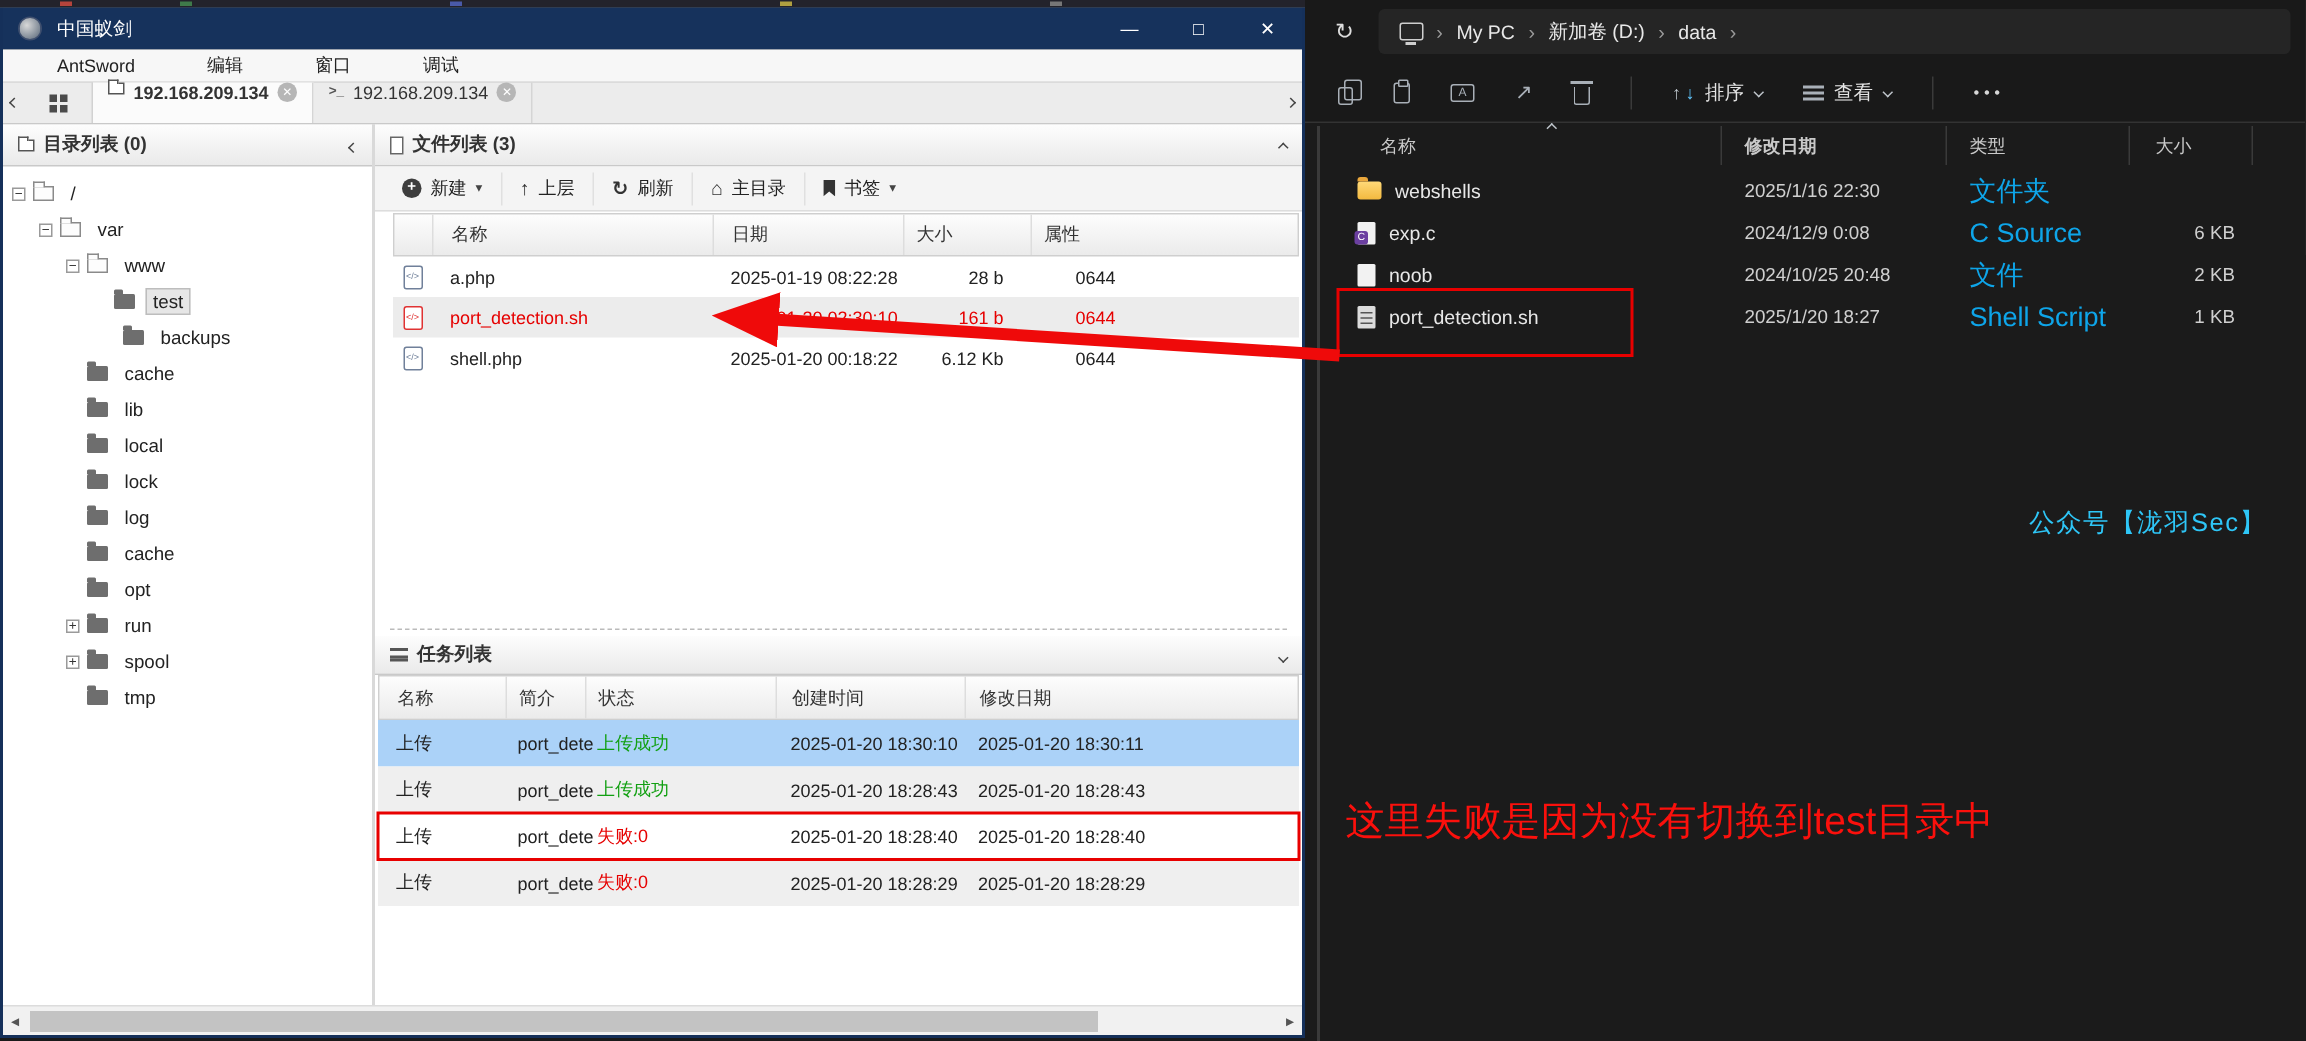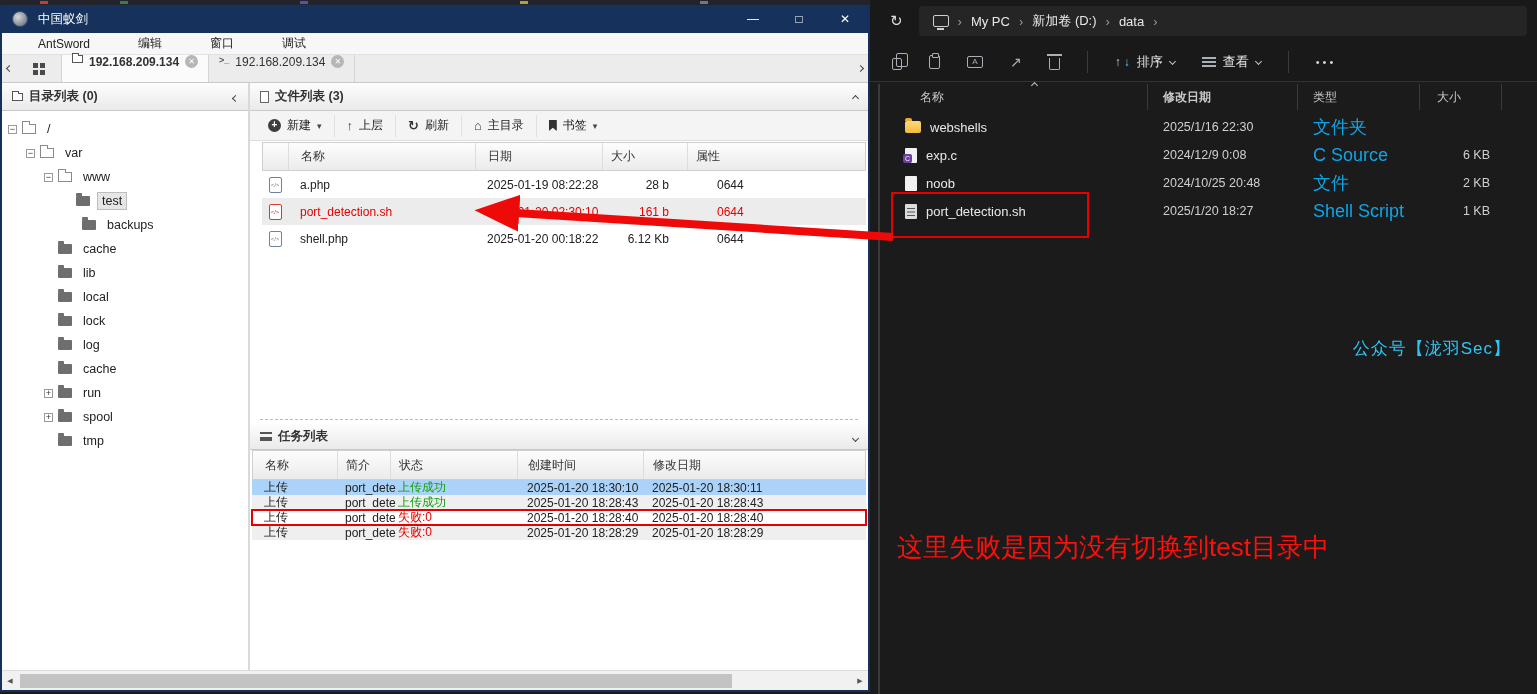--- a/index.html
+++ b/index.html
@@ -98,21 +98,21 @@
   .task-table{position:absolute;left:2px;right:2px;top:367px;}
   .th{display:flex;height:30px;align-items:center;background:linear-gradient(#fdfdfd,#ebebeb);
       border:1px solid #cfcfcf;font-size:12px;color:#333;}
   .th > div{height:100%;display:flex;align-items:center;border-right:1px solid #ddd;}
   .th > div:last-child{border-right:none;}
   .tc0{width:85px;padding-left:12px;}
   .tc1{width:53px;padding-left:8px;}
   .tc2{width:127px;padding-left:8px;}
   .tc3{width:126px;padding-left:10px;}
   .tc4{flex:1;padding-left:9px;}
-  .trow{display:flex;height:15px;align-items:center;font-size:12px;color:#222;position:relative;}
+  .trow{display:flex;height:31px;align-items:center;font-size:12px;color:#222;position:relative;}
   .trow.alt{background:#efefef;}
   .trow.sel{background:#abd2f8;}
   .trow.boxed{outline:2px solid #e80000;outline-offset:-1px;z-index:3;}
   .st-green{color:#12a012;}
   .st-red{color:#e60000;}
 
   .aw-scroll{position:absolute;left:0;right:0;bottom:0;height:20px;background:#f1f1f1;border-top:1px solid #dcdcdc;display:flex;align-items:center;}
   .sb-arrow{width:16px;text-align:center;font-size:7px;color:#555;}
   .sb-thumb{position:absolute;left:18px;top:3px;width:712px;height:14px;background:#c3c3c3;}
   .sb-arrow.r{position:absolute;right:0;}
@@ -289,20 +289,25 @@
               <span class="toggle hid">−</span>
               <span class="folder-ico filled"></span>
               <span class="tree-label">log</span>
             </div>
             <div class="tree-row" style="padding-left: 42px;">
               <span class="toggle hid">−</span>
               <span class="folder-ico filled"></span>
               <span class="tree-label">cache</span>
             </div>
             <div class="tree-row" style="padding-left: 42px;">
+              <span class="toggle hid">−</span>
+              <span class="folder-ico filled"></span>
+              <span class="tree-label">opt</span>
+            </div>
+            <div class="tree-row" style="padding-left: 42px;">
               <span class="toggle">+</span>
               <span class="folder-ico filled"></span>
               <span class="tree-label">run</span>
             </div>
             <div class="tree-row" style="padding-left: 42px;">
               <span class="toggle">+</span>
               <span class="folder-ico filled"></span>
               <span class="tree-label">spool</span>
             </div>
             <div class="tree-row" style="padding-left: 42px;">

